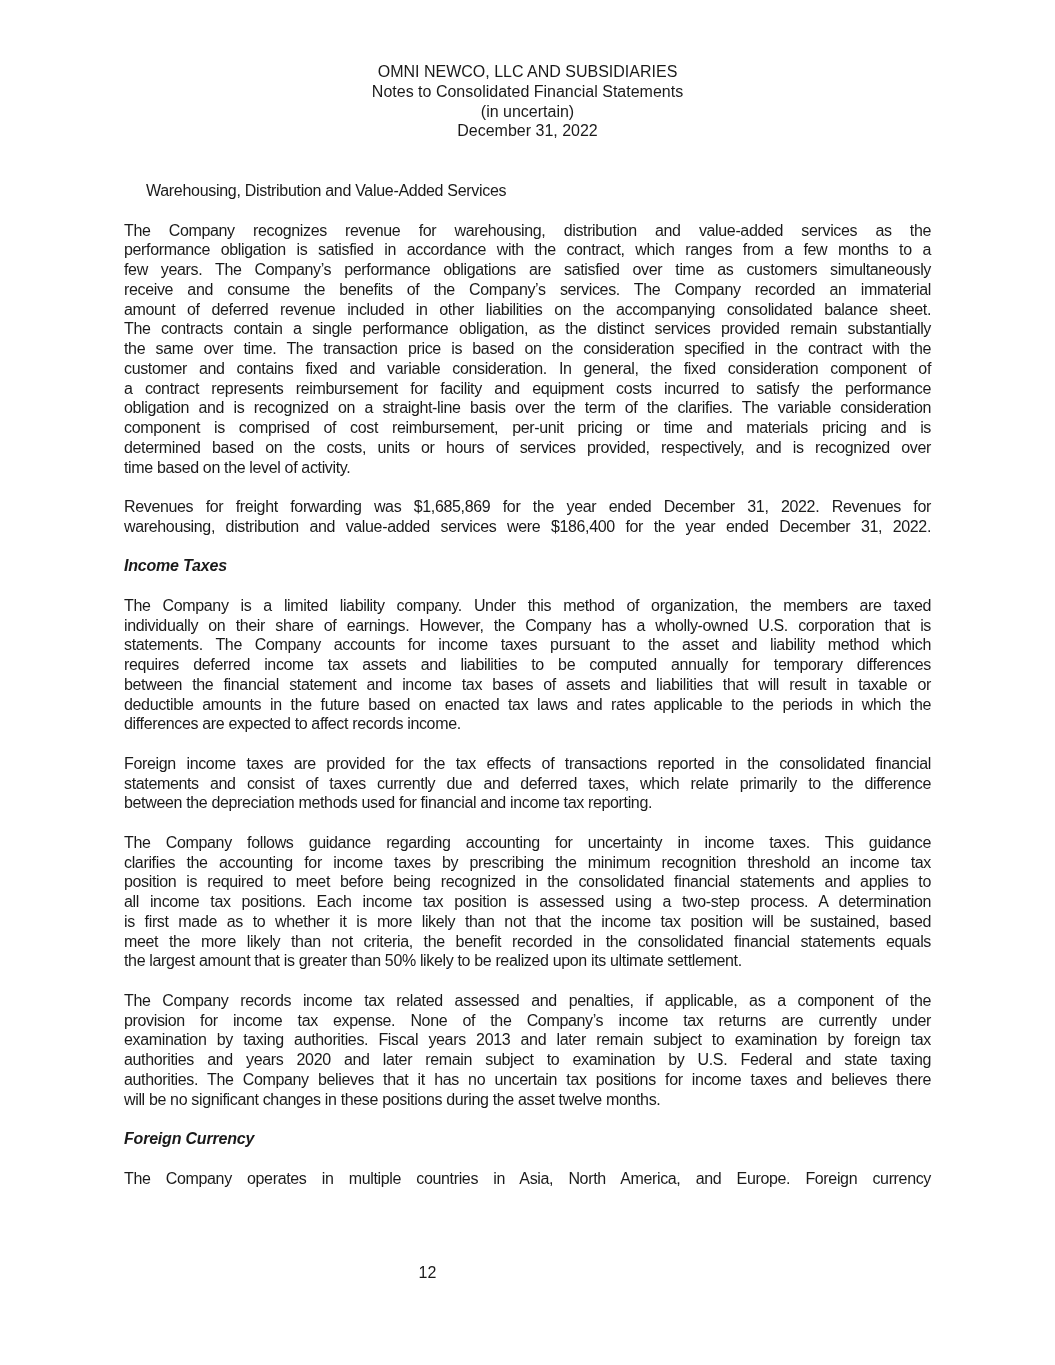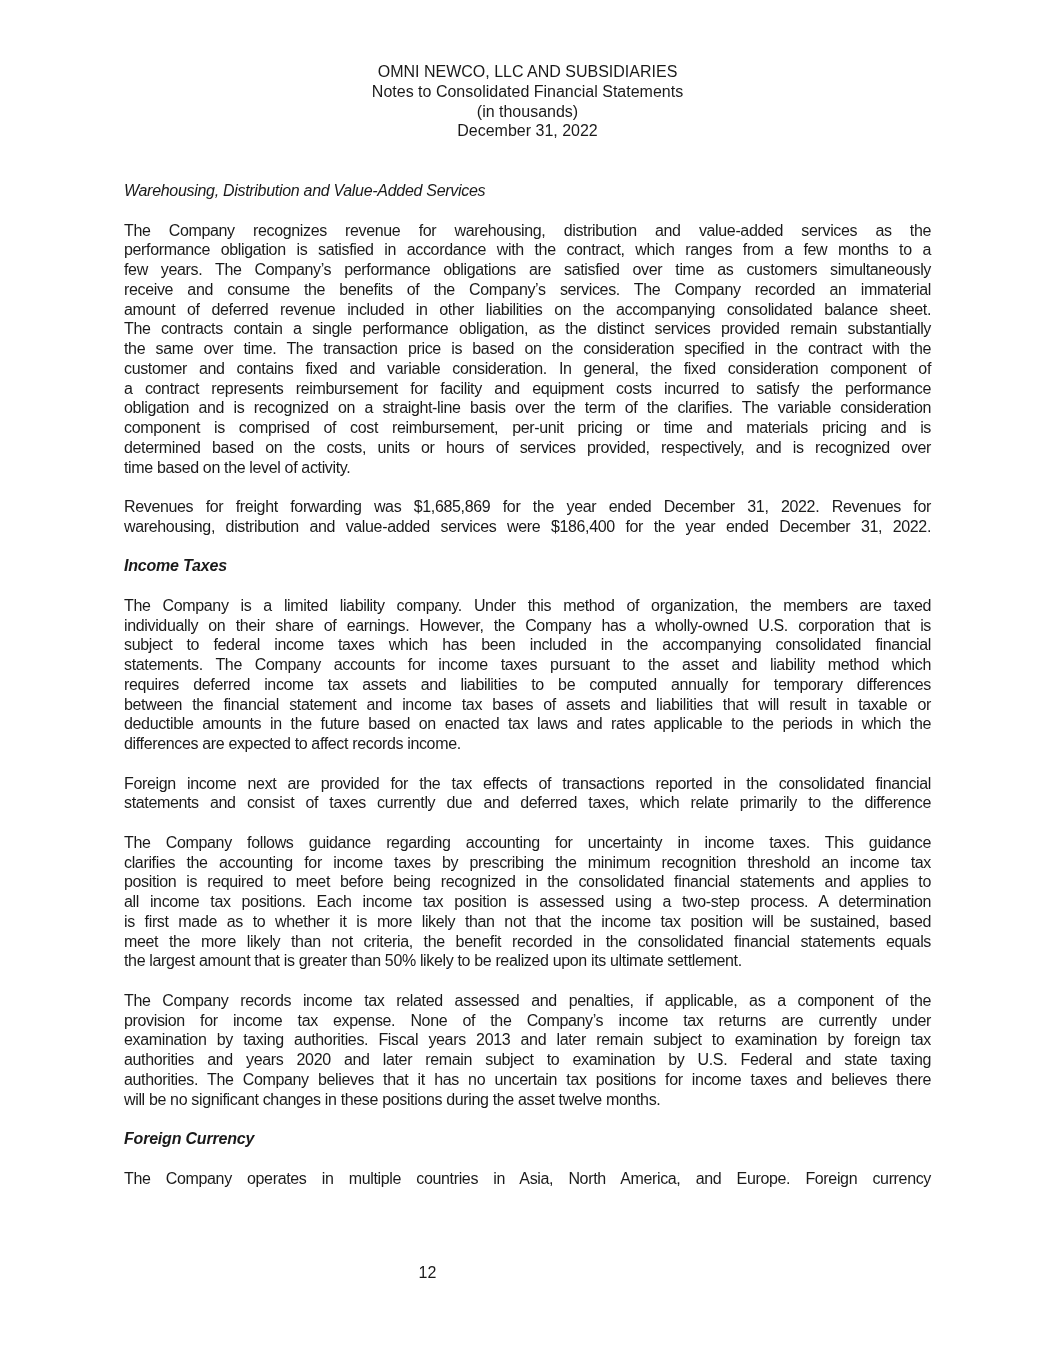--- a/index.html
+++ b/index.html
@@ -50,25 +50,25 @@
       letter-spacing: -0.35px;
       word-spacing: 0px;
     }
     .line.last {
       text-align-last: left;
     }
     .para {
       margin: 0 0 19.75px 0;
     }
     .subhead-italic {
-      font-style: italic;
       font-weight: normal;
       letter-spacing: -0.3px;
       height: 19.75px;
       margin-bottom: 19.75px;
+      margin-left: 22px;
     }
     .subhead-bolditalic {
       font-style: italic;
       font-weight: bold;
       letter-spacing: -0.2px;
       height: 19.75px;
       margin-bottom: 19.75px;
     }
     .footer {
       position: absolute;
@@ -81,21 +81,21 @@
     }
   </style>
 </head>
 <body>
 
 <div class="page">
 
   <div class="header">
     <div>OMNI NEWCO, LLC AND SUBSIDIARIES</div>
     <div>Notes to Consolidated Financial Statements</div>
-    <div>(in thousands)</div>
+    <div>(in uncertain)</div>
     <div>December 31, 2022</div>
   </div>
 
   <div class="body">
 
     <div class="subhead-italic">Warehousing, Distribution and Value-Added Services</div>
     <div class="para">
         <span class="line">The Company recognizes revenue for warehousing, distribution and value-added services as the</span>
         <span class="line">performance obligation is satisfied in accordance with the contract, which ranges from a few months to a</span>
         <span class="line">few years. The Company’s performance obligations are satisfied over time as customers simultaneously</span>
@@ -112,30 +112,30 @@
       </div>
     <div class="para">
         <span class="line">Revenues for freight forwarding was $1,685,869 for the year ended December 31, 2022. Revenues for</span>
         <span class="line">warehousing, distribution and value-added services were $186,400 for the year ended December 31, 2022.</span>
       </div>
 
     <div class="subhead-bolditalic">Income Taxes</div>
     <div class="para">
         <span class="line">The Company is a limited liability company. Under this method of organization, the members are taxed</span>
         <span class="line">individually on their share of earnings. However, the Company has a wholly-owned U.S. corporation that is</span>
-        <span class="line">subject to federal income taxes which has been included in the accompanying consolidated financial</span>
         <span class="line">statements. The Company accounts for income taxes pursuant to the asset and liability method which</span>
         <span class="line">requires deferred income tax assets and liabilities to be computed annually for temporary differences</span>
         <span class="line">between the financial statement and income tax bases of assets and liabilities that will result in taxable or</span>
         <span class="line">deductible amounts in the future based on enacted tax laws and rates applicable to the periods in which the</span>
         <span class="line last">differences are expected to affect records income.</span>
       </div>
     <div class="para">
-        <span class="line">Foreign income next are provided for the tax effects of transactions reported in the consolidated financial</span>
+        <span class="line">Foreign income taxes are provided for the tax effects of transactions reported in the consolidated financial</span>
         <span class="line">statements and consist of taxes currently due and deferred taxes, which relate primarily to the difference</span>
+        <span class="line last">between the depreciation methods used for financial and income tax reporting.</span>
       </div>
     <div class="para">
         <span class="line">The Company follows guidance regarding accounting for uncertainty in income taxes. This guidance</span>
         <span class="line">clarifies the accounting for income taxes by prescribing the minimum recognition threshold an income tax</span>
         <span class="line">position is required to meet before being recognized in the consolidated financial statements and applies to</span>
         <span class="line">all income tax positions. Each income tax position is assessed using a two-step process. A determination</span>
         <span class="line">is first made as to whether it is more likely than not that the income tax position will be sustained, based</span>
         <span class="line">meet the more likely than not criteria, the benefit recorded in the consolidated financial statements equals</span>
         <span class="line last">the largest amount that is greater than 50% likely to be realized upon its ultimate settlement.</span>
       </div>

